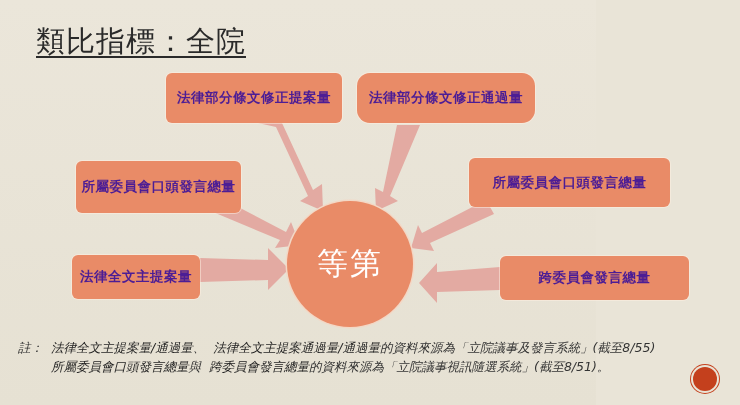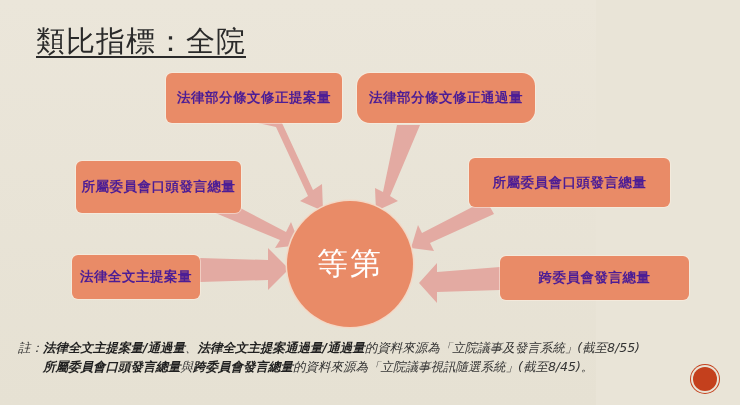--- a/index.html
+++ b/index.html
@@ -11,21 +11,21 @@
            text-decoration: underline; text-underline-offset: 5px; text-decoration-thickness: 1.5px;
            font-weight: 300; letter-spacing: 1px; }
   svg.arrows { position: absolute; left: 0; top: 0; }
   .box { position: absolute; background: #e98b67; border-radius: 6px; color: #4c1d95;
          display: flex; align-items: center; justify-content: center; font-size: 13.5px;
          font-weight: bold; box-shadow: 0 0 0 1px rgba(255,240,225,0.5); letter-spacing: 0.5px; }
   .center { position: absolute; left: 287px; top: 201px; width: 126px; height: 126px; border-radius: 50%;
             background: #e98b67; box-shadow: 0 0 0 1.5px #f3d8c6; color: #fff; font-size: 31px;
             display: flex; flex-direction: column; align-items: center; justify-content: center; line-height: 1.2; letter-spacing: 2px; }
   .note { position: absolute; left: 18px; top: 338px; font-size: 12.5px; color: #333; font-style: italic; line-height: 19px; white-space: nowrap; }
-  .note b { font-weight: bold; color: #1f1f1f; }
+  .note b { font-weight: normal; color: #1f1f1f; margin-left: 8px; }
   .note .l2 { padding-left: 25px; }
   .badge { position: absolute; left: 693px; top: 367px; width: 24px; height: 24px; border-radius: 50%;
            background: #c4401d; box-shadow: 0 0 0 2px #e9e4d7, 0 0 0 3px #c4401d; }
 </style>
 </head>
 <body>
 
 <div class="slide">
   <div class="title">類比指標：全院</div>
 
@@ -52,17 +52,17 @@
   <div class="box" style="left:469px; top:158px; width:201px; height:49px;">所屬委員會口頭發言總量</div>
   <div class="box" style="left:72px; top:255px; width:128px; height:44px;">法律全文主提案量</div>
   <div class="box" style="left:500px; top:256px; width:189px; height:44px;">跨委員會發言總量</div>
 
   <div class="center">
     <div>等第</div>
   </div>
 
   <div class="note">
     <div><span>註：</span><b>法律全文主提案量/通過量</b><span>、</span><b>法律全文主提案通過量/通過量</b><span>的資料來源為「立院議事及發言系統」(截至8/55)</span></div>
-    <div class="l2"><b>所屬委員會口頭發言總量</b><span>與</span><b>跨委員會發言總量</b><span>的資料來源為「立院議事視訊隨選系統」(截至8/45)。</span></div>
+    <div class="l2"><b>所屬委員會口頭發言總量</b><span>與</span><b>跨委員會發言總量</b><span>的資料來源為「立院議事視訊隨選系統」(截至8/51)。</span></div>
   </div>
 
   <div class="badge"></div>
 </div>
 
 </body></html>

